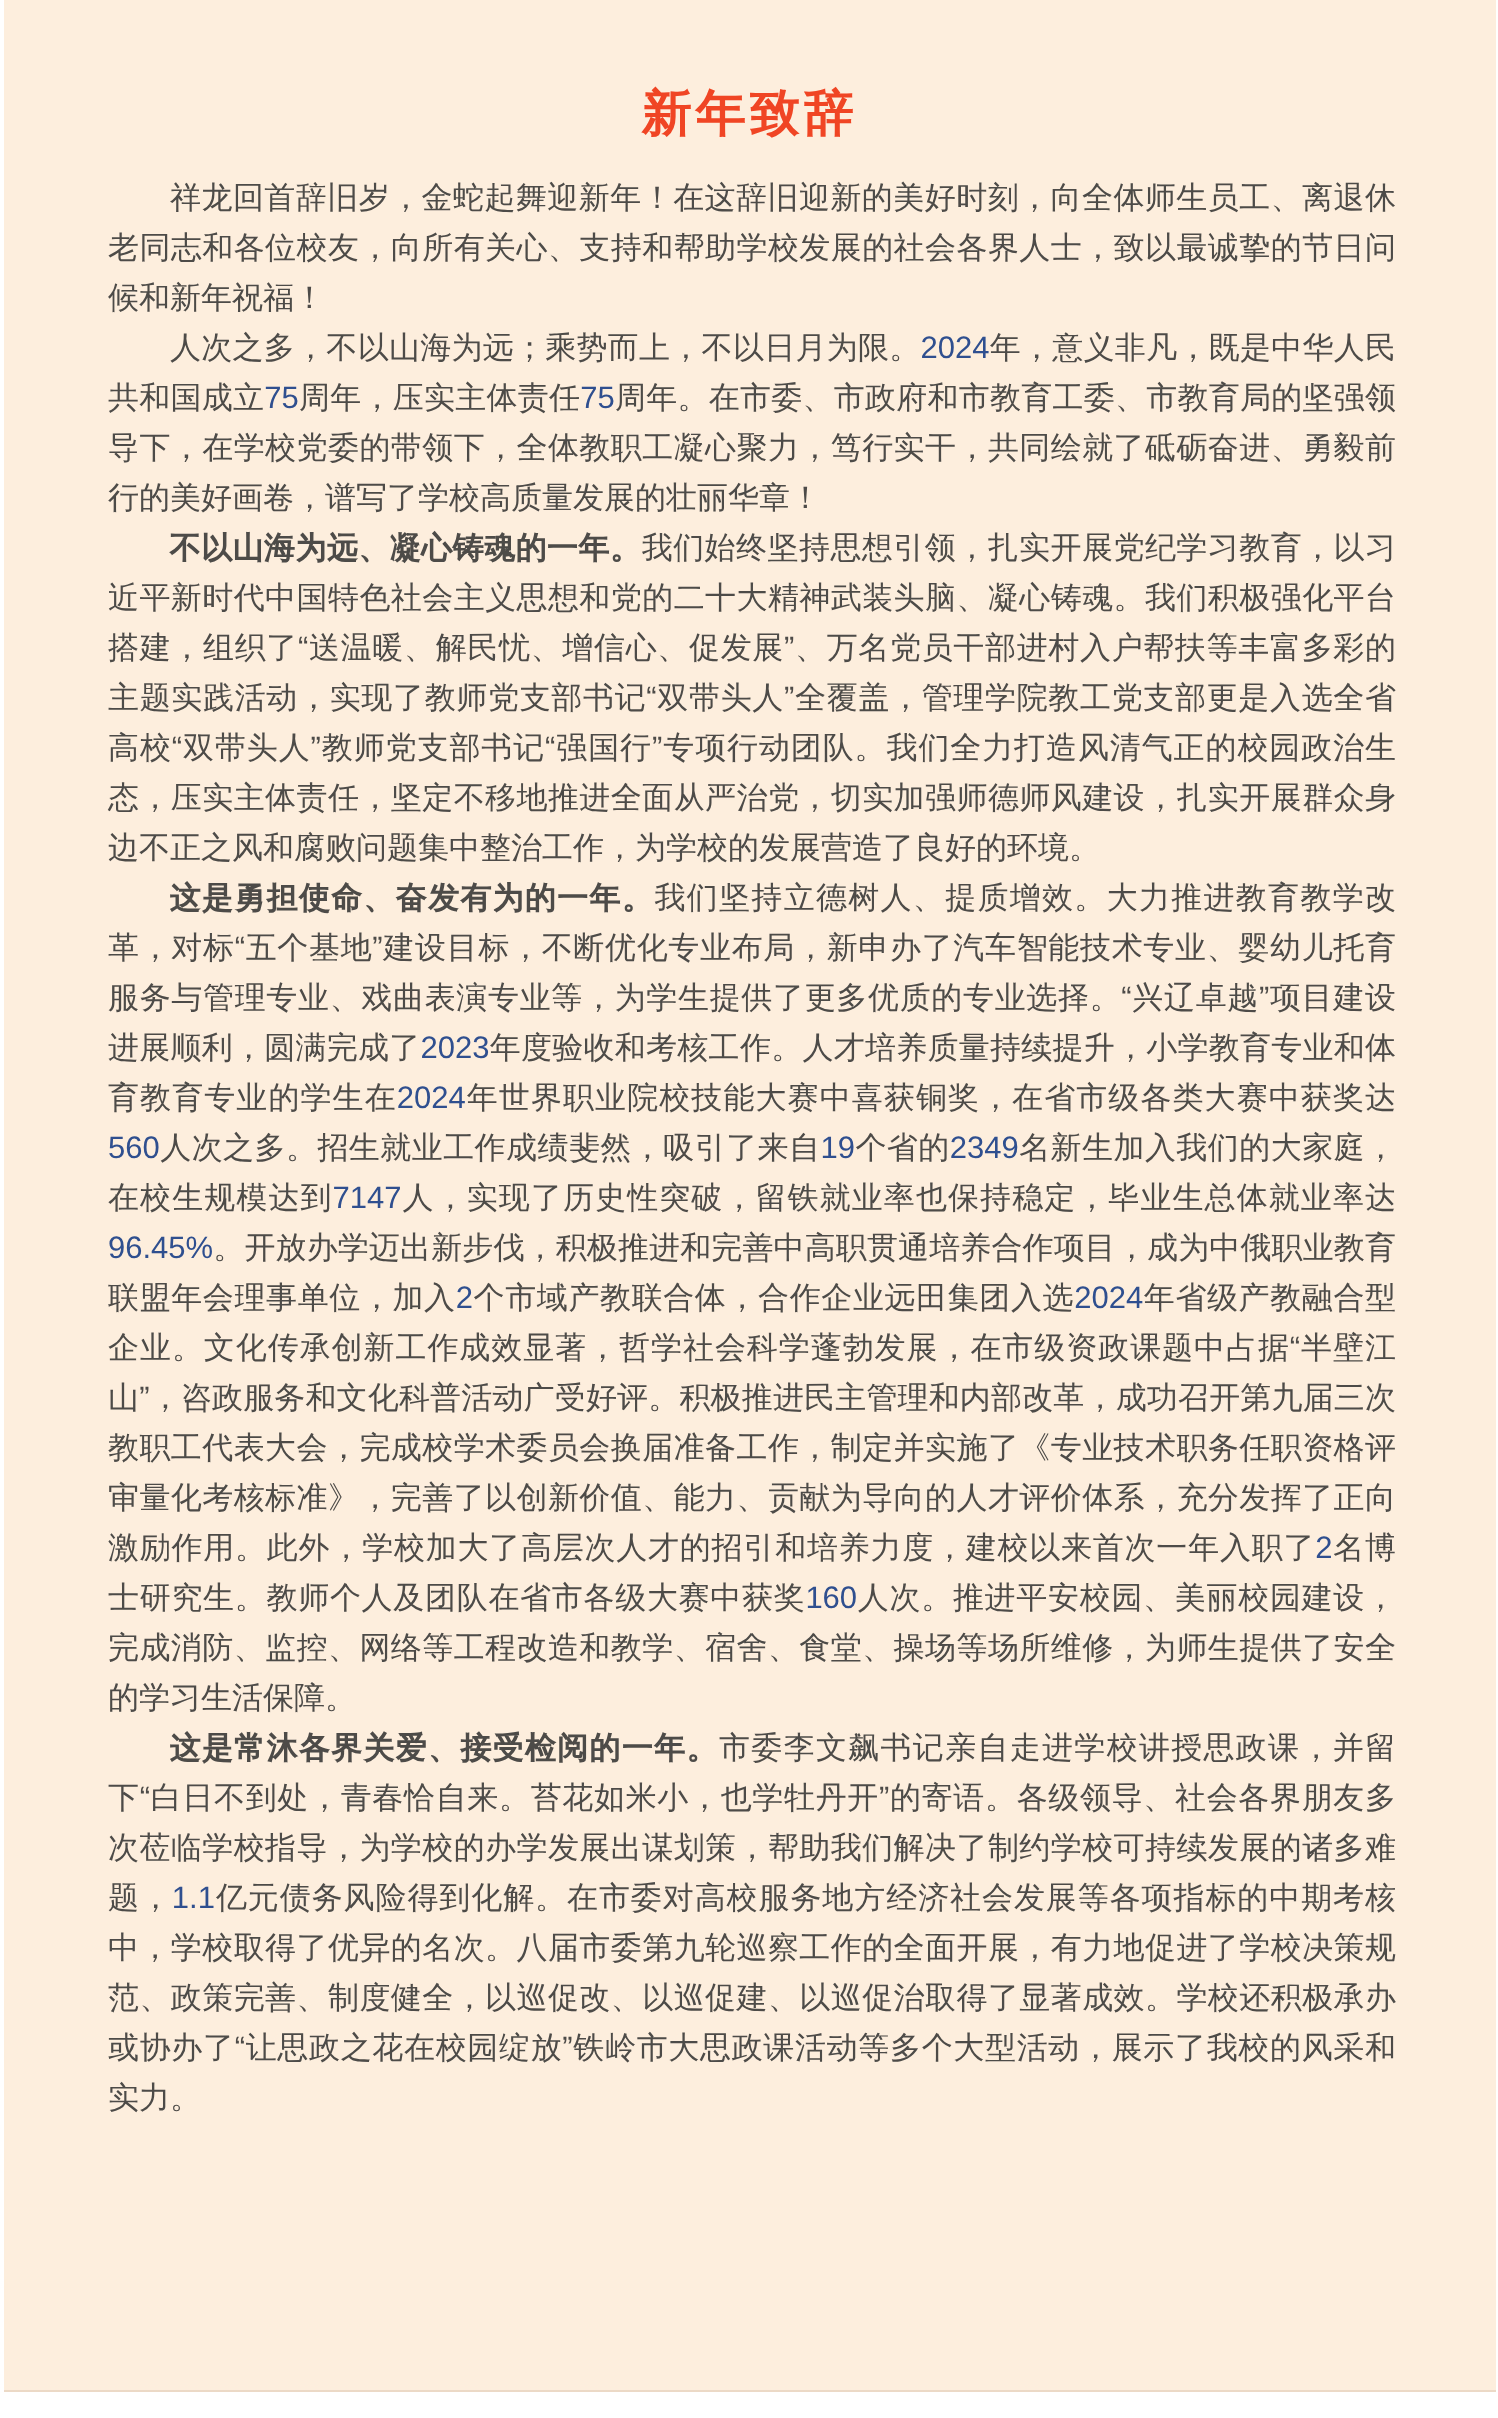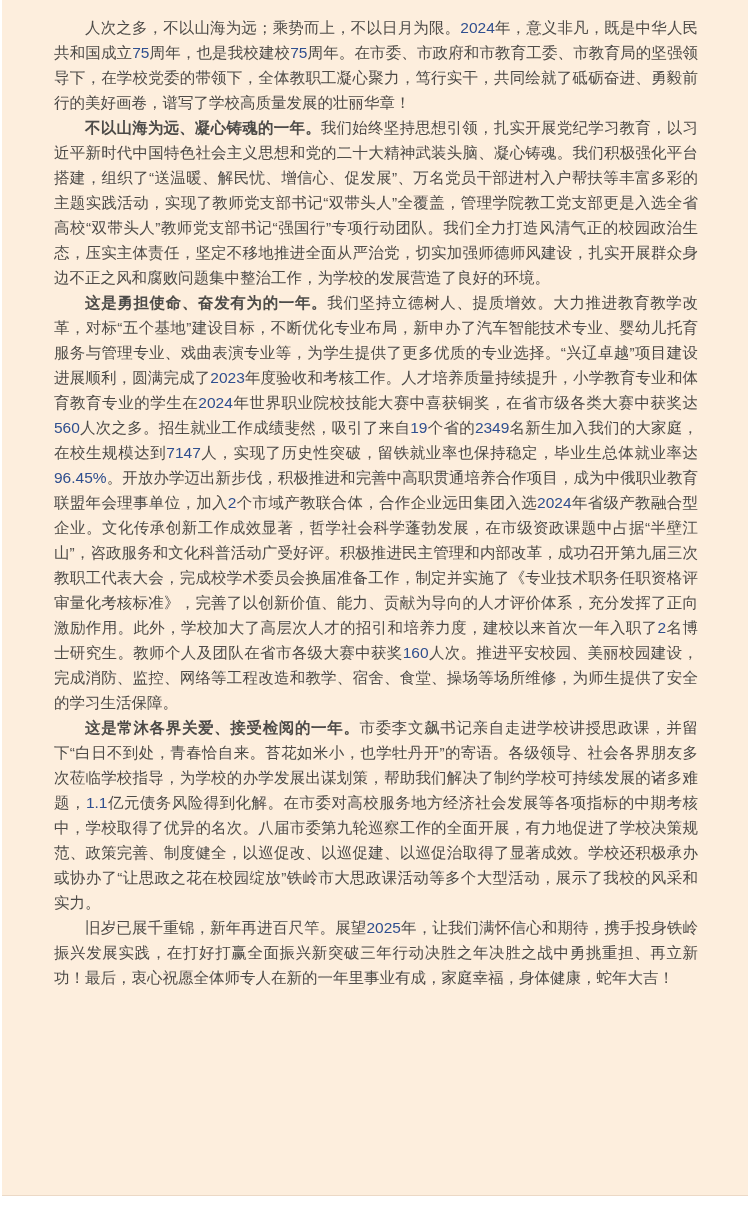--- a/index.html
+++ b/index.html
@@ -57,21 +57,22 @@
     font-weight: bold;
   }
 
   .seg-num { color: var(--num-color, #2f4f8f); }
 </style>
 </head>
 <body>
 
 <div class="viewport">
   <div class="page-card">
+    <h1 class="doc-title">新年致辞</h1>
     <div class="article-body">
-        <p><span class="seg-text">人次之多，不以山海为远；乘势而上，不以日月为限。</span><span class="seg-num">2024</span><span class="seg-text">年，意义非凡，既是中华人民共和国成立</span><span class="seg-num">75</span><span class="seg-text">周年，也是我校建校</span><span class="seg-num">75</span><span class="seg-text">周年。在市委、市政府和市教育工委、市教育局的坚强领导下，在学校党委的带领下，全体教职工凝心聚力，笃行实干，共同绘就了砥砺奋进、勇毅前行的美好画卷，谱写了学校高质量发展的壮丽华章！</span></p>
+        <p><span class="seg-text">祥龙回首辞旧岁，金蛇起舞迎新年！在这辞旧迎新的美好时刻，向全体师生员工、离退休老同志和各位校友，向所有关心、支持和帮助学校发展的社会各界人士，致以最诚挚的节日问候和新年祝福！</span></p>
+        <p><span class="seg-text">人次之多，不以山海为远；乘势而上，不以日月为限。</span><span class="seg-num">2024</span><span class="seg-text">年，意义非凡，既是中华人民共和国成立</span><span class="seg-num">75</span><span class="seg-text">周年，压实主体责任</span><span class="seg-num">75</span><span class="seg-text">周年。在市委、市政府和市教育工委、市教育局的坚强领导下，在学校党委的带领下，全体教职工凝心聚力，笃行实干，共同绘就了砥砺奋进、勇毅前行的美好画卷，谱写了学校高质量发展的壮丽华章！</span></p>
         <p><span class="seg-bold">不以山海为远、凝心铸魂的一年。</span><span class="seg-text">我们始终坚持思想引领，扎实开展党纪学习教育，以习近平新时代中国特色社会主义思想和党的二十大精神武装头脑、凝心铸魂。我们积极强化平台搭建，组织了“送温暖、解民忧、增信心、促发展”、万名党员干部进村入户帮扶等丰富多彩的主题实践活动，实现了教师党支部书记“双带头人”全覆盖，管理学院教工党支部更是入选全省高校“双带头人”教师党支部书记“强国行”专项行动团队。我们全力打造风清气正的校园政治生态，压实主体责任，坚定不移地推进全面从严治党，切实加强师德师风建设，扎实开展群众身边不正之风和腐败问题集中整治工作，为学校的发展营造了良好的环境。</span></p>
         <p><span class="seg-bold">这是勇担使命、奋发有为的一年。</span><span class="seg-text">我们坚持立德树人、提质增效。大力推进教育教学改革，对标“五个基地”建设目标，不断优化专业布局，新申办了汽车智能技术专业、婴幼儿托育服务与管理专业、戏曲表演专业等，为学生提供了更多优质的专业选择。“兴辽卓越”项目建设进展顺利，圆满完成了</span><span class="seg-num">2023</span><span class="seg-text">年度验收和考核工作。人才培养质量持续提升，小学教育专业和体育教育专业的学生在</span><span class="seg-num">2024</span><span class="seg-text">年世界职业院校技能大赛中喜获铜奖，在省市级各类大赛中获奖达</span><span class="seg-num">560</span><span class="seg-text">人次之多。招生就业工作成绩斐然，吸引了来自</span><span class="seg-num">19</span><span class="seg-text">个省的</span><span class="seg-num">2349</span><span class="seg-text">名新生加入我们的大家庭，在校生规模达到</span><span class="seg-num">7147</span><span class="seg-text">人，实现了历史性突破，留铁就业率也保持稳定，毕业生总体就业率达</span><span class="seg-num">96.45%</span><span class="seg-text">。开放办学迈出新步伐，积极推进和完善中高职贯通培养合作项目，成为中俄职业教育联盟年会理事单位，加入</span><span class="seg-num">2</span><span class="seg-text">个市域产教联合体，合作企业远田集团入选</span><span class="seg-num">2024</span><span class="seg-text">年省级产教融合型企业。文化传承创新工作成效显著，哲学社会科学蓬勃发展，在市级资政课题中占据“半壁江山”，咨政服务和文化科普活动广受好评。积极推进民主管理和内部改革，成功召开第九届三次教职工代表大会，完成校学术委员会换届准备工作，制定并实施了《专业技术职务任职资格评审量化考核标准》，完善了以创新价值、能力、贡献为导向的人才评价体系，充分发挥了正向激励作用。此外，学校加大了高层次人才的招引和培养力度，建校以来首次一年入职了</span><span class="seg-num">2</span><span class="seg-text">名博士研究生。教师个人及团队在省市各级大赛中获奖</span><span class="seg-num">160</span><span class="seg-text">人次。推进平安校园、美丽校园建设，完成消防、监控、网络等工程改造和教学、宿舍、食堂、操场等场所维修，为师生提供了安全的学习生活保障。</span></p>
         <p><span class="seg-bold">这是常沐各界关爱、接受检阅的一年。</span><span class="seg-text">市委李文飙书记亲自走进学校讲授思政课，并留下“白日不到处，青春恰自来。苔花如米小，也学牡丹开”的寄语。各级领导、社会各界朋友多次莅临学校指导，为学校的办学发展出谋划策，帮助我们解决了制约学校可持续发展的诸多难题，</span><span class="seg-num">1.1</span><span class="seg-text">亿元债务风险得到化解。在市委对高校服务地方经济社会发展等各项指标的中期考核中，学校取得了优异的名次。八届市委第九轮巡察工作的全面开展，有力地促进了学校决策规范、政策完善、制度健全，以巡促改、以巡促建、以巡促治取得了显著成效。学校还积极承办或协办了“让思政之花在校园绽放”铁岭市大思政课活动等多个大型活动，展示了我校的风采和实力。</span></p>
-        <p><span class="seg-text">旧岁已展千重锦，新年再进百尺竿。展望</span><span class="seg-num">2025</span><span class="seg-text">年，让我们满怀信心和期待，携手投身铁岭振兴发展实践，在打好打赢全面振兴新突破三年行动决胜之年决胜之战中勇挑重担、再立新功！最后，衷心祝愿全体师专人在新的一年里事业有成，家庭幸福，身体健康，蛇年大吉！</span></p>
       </div>
   </div>
 </div>
 
 </body></html>

